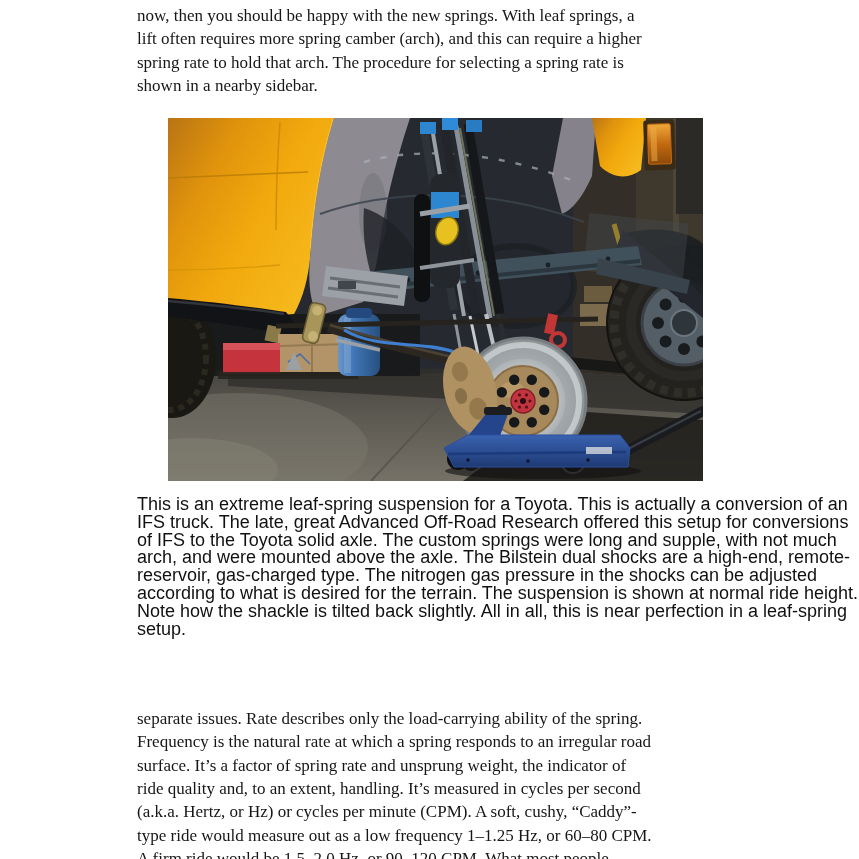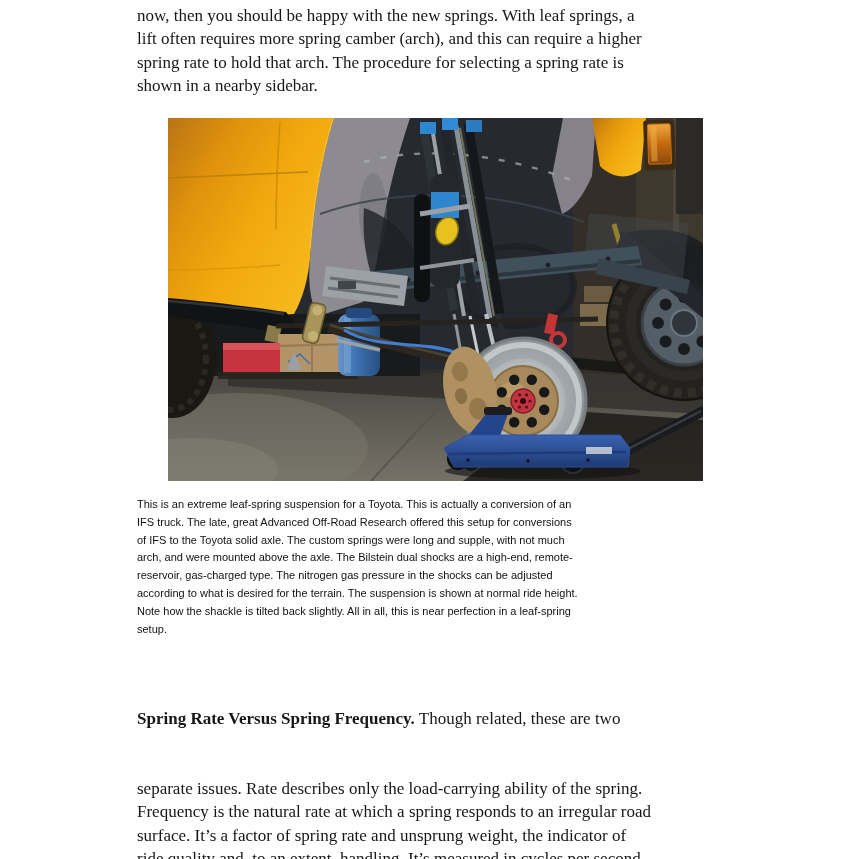--- a/index.html
+++ b/index.html
@@ -4,21 +4,21 @@
 <style>
   html,body{margin:0;padding:0;}
   body{width:859px;height:859px;background:#ffffff;position:relative;overflow:hidden;
        font-family:"Liberation Serif",serif;}
   .serif-par{position:absolute;left:137px;width:640px;font-size:17px;line-height:23.4px;
              color:#161616;white-space:pre;}
   #par-top{top:4px;}
   #par-bottom{top:660px;}
   .lead{font-weight:bold;}
   .caption{position:absolute;left:137px;top:496px;width:640px;
-           font-family:"Liberation Sans",sans-serif;font-size:11px;line-height:17.8px;
+           font-family:"Liberation Sans",sans-serif;font-size:18px;line-height:17.8px;
            color:#111111;white-space:pre;}
   .photo{position:absolute;left:168px;top:118px;width:535px;height:363px;overflow:hidden;
          background:#23262b;}
   .photo svg{display:block;}
 </style>
 </head>
 <body>
 
 <div>
 
@@ -286,21 +286,20 @@
   <div class="caption">This is an extreme leaf-spring suspension for a Toyota. This is actually a conversion of an
 IFS truck. The late, great Advanced Off-Road Research offered this setup for conversions
 of IFS to the Toyota solid axle. The custom springs were long and supple, with not much
 arch, and were mounted above the axle. The Bilstein dual shocks are a high-end, remote-
 reservoir, gas-charged type. The nitrogen gas pressure in the shocks can be adjusted
 according to what is desired for the terrain. The suspension is shown at normal ride height.
 Note how the shackle is tilted back slightly. All in all, this is near perfection in a leaf-spring
 setup.</div>
 
   <div id="par-bottom" class="serif-par">
-    <div><span class="lead">Spring Rate Versus Spring Frequency.</span><span> Though related, these are two</span></div>
     <div>separate issues. Rate describes only the load-carrying ability of the spring.
 Frequency is the natural rate at which a spring responds to an irregular road
 surface. It’s a factor of spring rate and unsprung weight, the indicator of
 ride quality and, to an extent, handling. It’s measured in cycles per second
 (a.k.a. Hertz, or Hz) or cycles per minute (CPM). A soft, cushy, “Caddy”-
 type ride would measure out as a low frequency 1–1.25 Hz, or 60–80 CPM.
 A firm ride would be 1.5–2.0 Hz, or 90–120 CPM. What most people</div>
   </div>
 
 </div>

